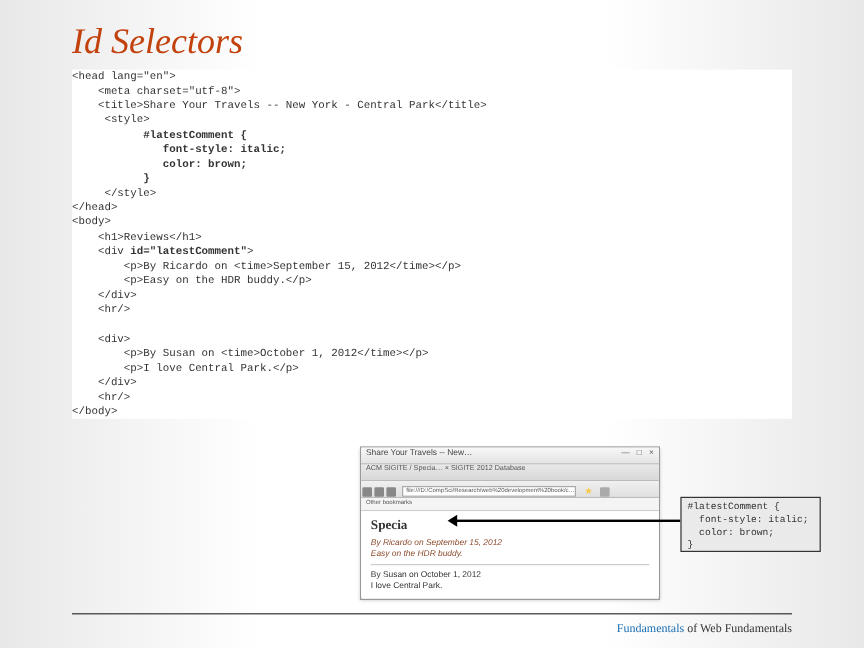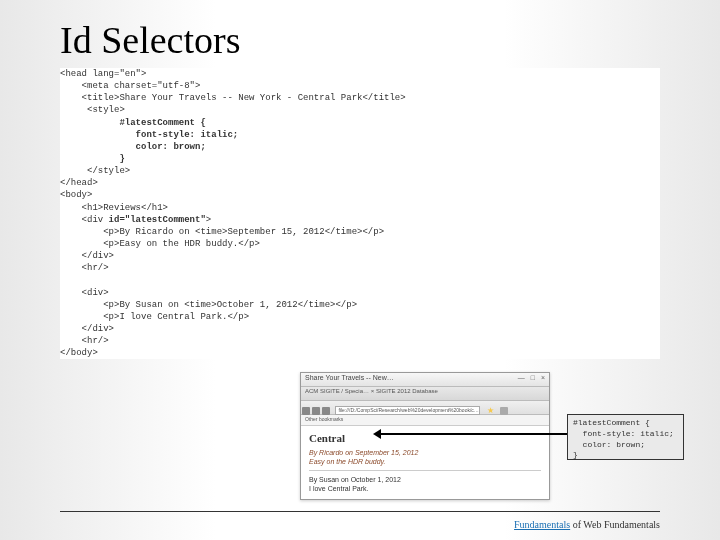--- a/index.html
+++ b/index.html
@@ -11,25 +11,26 @@
     font-family: Georgia, 'Times New Roman', serif;
     position: relative;
     overflow: hidden;
   }
   .slide {
     width: 100%;
     height: 100%;
     position: relative;
   }
   .title {
-    font-size: 38px;
+    font-size: 30px;
     font-weight: normal;
     margin: 0;
     padding: 18px 0 6px 60px;
-    color: #000000;
+    color: #c2410c;
+    font-style: italic;
   }
   .code-block {
     margin: 0 60px 0 60px;
     font-family: Consolas, 'Courier New', monospace;
     font-size: 9px;
     line-height: 1.35;
     color: #333;
     white-space: pre;
     background: #fff;
   }
@@ -163,21 +164,21 @@
     bottom: 28px;
     border-top: 1px solid #333;
   }
   .footer-text {
     position: absolute;
     right: 60px;
     bottom: 10px;
     font-size: 10px;
     color: #333;
   }
-  .footer-text .fund { color: #1a6fb3; text-decoration: underline; }
+  .footer-text .fund { color: #1a6fb3; }
   .win-btn { position:absolute; right:2px; top:1px; font-size:7px; color:#666; letter-spacing:2px;}
 </style>
 </head>
 <body>
 
 <div class="slide">
   <h1 class="title">Id Selectors</h1>
 
   <div class="code-block"><span>&lt;head lang="en"&gt;</span>
 <span>    &lt;meta charset="utf-8"&gt;</span>
@@ -215,21 +216,21 @@
     <div class="browser-toolbar">
       <span class="toolbar-icon"></span><span class="toolbar-icon"></span><span class="toolbar-icon"></span>
       <span class="urlbar">file:///D:/CompSci/Research/web%20development%20book/c…</span>
       <span class="star">★</span>
       <span class="toolbar-icon" style="background:#aaa"></span>
     </div>
     <div class="bookmark-bar">
       <span>Other bookmarks</span>
     </div>
     <div class="browser-content">
-      <div class="reviews-heading">Central</div>
+      <div class="reviews-heading">Specia</div>
       <div class="latest">
         <div>By Ricardo on September 15, 2012</div>
         <div>Easy on the HDR buddy.</div>
       </div>
       <hr>
       <div class="normal">
         <div>By Susan on October 1, 2012</div>
         <div>I love Central Park.</div>
       </div>
     </div>

